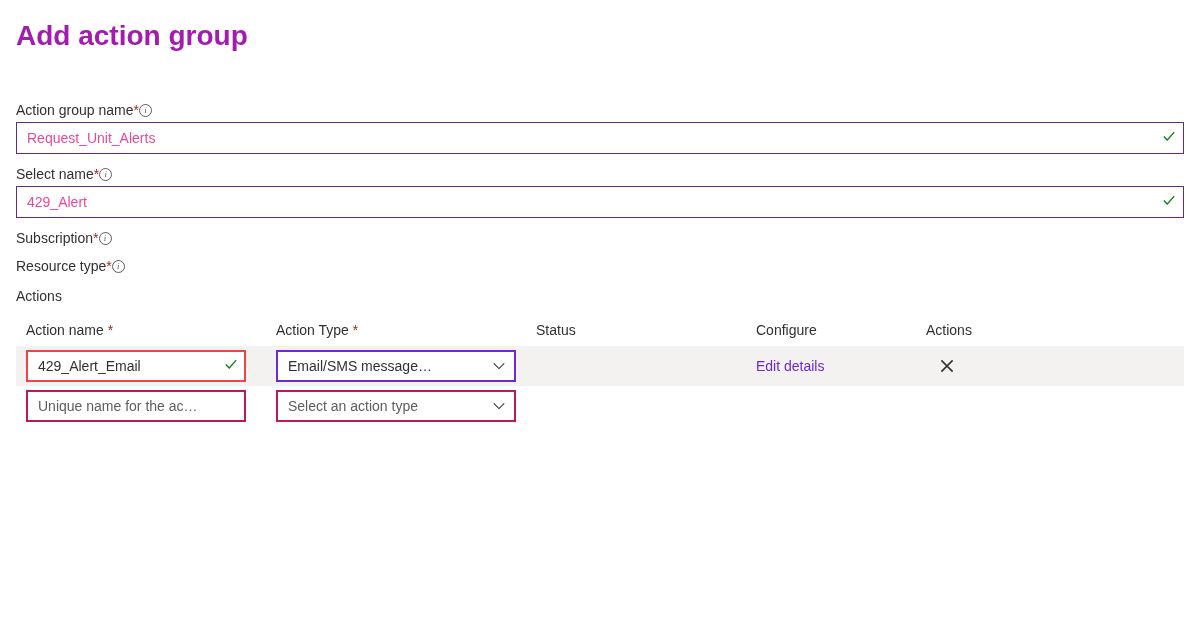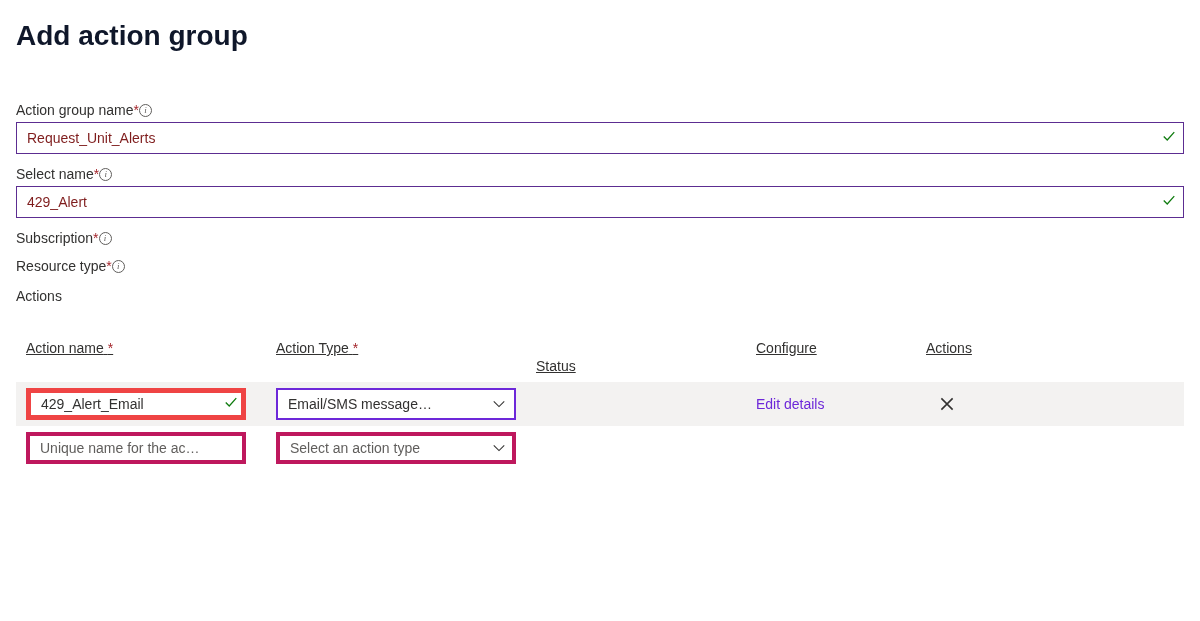--- a/index.html
+++ b/index.html
@@ -14,21 +14,21 @@
     width: 1200px;
     height: 621px;
     box-sizing: border-box;
     padding: 20px 16px 0 16px;
     position: relative;
   }
   h1.title {
     font-size: 28px;
     font-weight: 600;
     margin: 0 0 50px 0;
-    color: #0f172a;
+    color: #a21caf;
   }
 
   .field-label {
     display: flex;
     align-items: center;
     gap: 0;
     margin: 12px 0 4px 0;
     color: #323130;
     font-size: 14px;
   }
@@ -57,21 +57,21 @@
   }
   .text-input {
     width: 100%;
     box-sizing: border-box;
     height: 32px;
     padding: 0 30px 0 10px;
     font-size: 14px;
     border: 1px solid #5c2d91;
     background: #fff;
     outline: none;
-    color: #7f1d1d;
+    color: #ec4899;
   }
   .text-input.neutral {
     border-color: #8a8886;
   }
   .check-mark {
     position: absolute;
     right: 8px;
     top: 50%;
     transform: translateY(-50%);
     color: #107c10;
@@ -99,54 +99,53 @@
   .actions-table {
     width: 100%;
     margin-top: 10px;
   }
   .actions-header, .actions-row {
     display: flex;
     align-items: center;
   }
   .actions-header {
     padding: 8px 10px;
-    text-decoration: underline;
   }
   .actions-row {
     padding: 4px 10px;
   }
   .actions-row.shaded {
     background: #f3f2f1;
   }
   .col-name  { width: 250px; }
   .col-type  { width: 260px; }
-  .col-status{ width: 220px; margin-top: 36px; }
+  .col-status{ width: 220px; }
   .col-conf  { width: 170px; }
   .col-act   { width: 120px; display:flex; justify-content:flex-start; }
   .col-label {
     font-size: 14px;
     color: #323130;
   }
 
   .cell-input {
     width: 220px;
     height: 32px;
     box-sizing: border-box;
     padding: 0 28px 0 10px;
     font-size: 14px;
     background: #fff;
     color: #323130;
     outline: none;
   }
   .cell-input::placeholder {
     color: #605e5c;
   }
-  .cell-input.purple { border: 5px solid #ef4444; }
+  .cell-input.purple { border: 2px solid #ef4444; }
   .cell-input.blue   { border: 2px solid #6d28d9; }
-  .cell-input.gray   { border: 4px solid #be185d; }
+  .cell-input.gray   { border: 2px solid #be185d; }
 
   .cell-wrap {
     position: relative;
     width: 220px;
     display: inline-block;
   }
   .cell-wrap.wider { width: 240px; }
   .cell-wrap.wider .cell-input { width: 240px; }
 
   .link-text {

